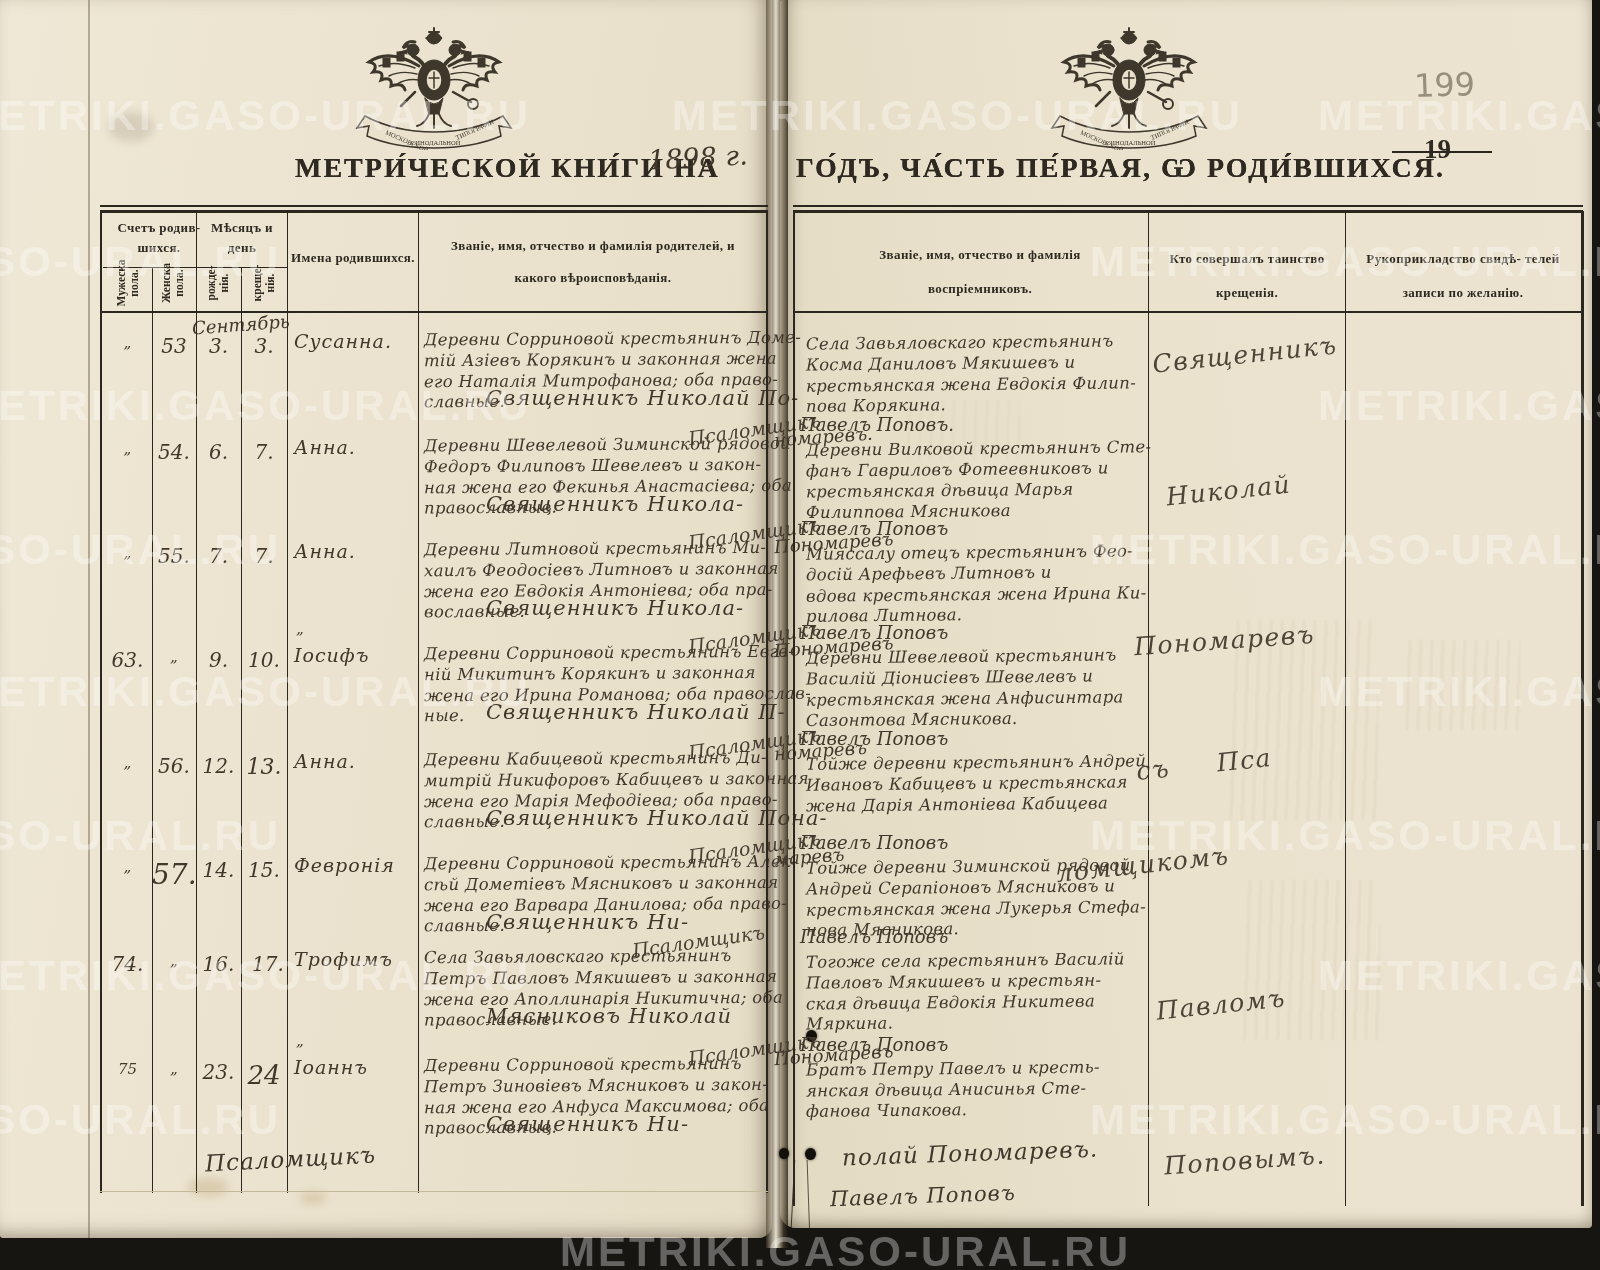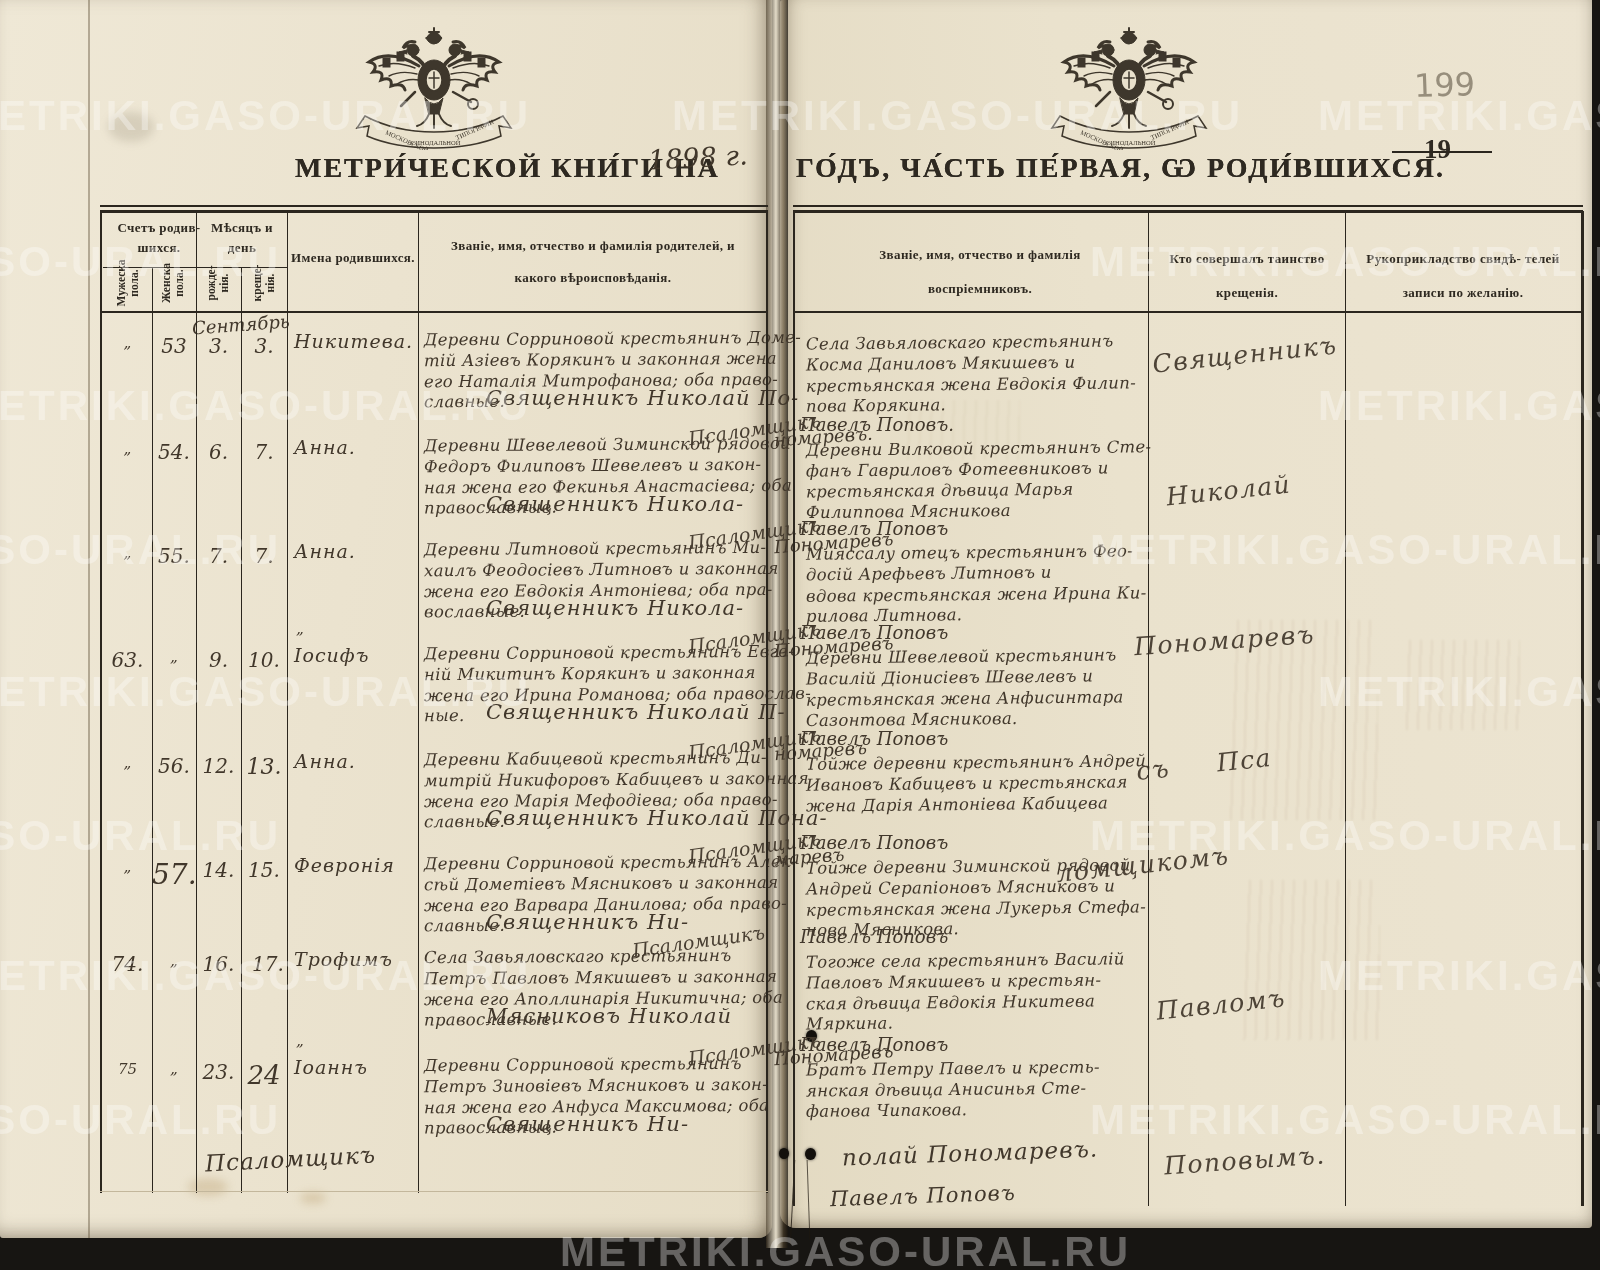--- a/index.html
+++ b/index.html
@@ -190,21 +190,21 @@
     <div class="wm" style="left:-40px;top:952px">METRIKI.GASO-URAL.RU</div>
     <div class="wm" style="left:1318px;top:952px">METRIKI.GASO-URAL.RU</div>
     <div class="wm" style="left:-290px;top:1096px">METRIKI.GASO-URAL.RU</div>
     <div class="wm" style="left:1090px;top:1096px">METRIKI.GASO-URAL.RU</div>
     <div class="wm" style="left:560px;top:1228px">METRIKI.GASO-URAL.RU</div>
     <div class="hw num" style="left:103px;top:334px;width:49px;font-size:15px">„</div>
     <div class="hw num" style="left:152px;top:334px;width:44px;font-size:20px">53</div>
     <div class="hw" style="left:192px;top:314px;font-size:18px;transform:rotate(-4deg);white-space:nowrap">Сентябрь</div>
     <div class="hw num" style="left:196px;top:334px;width:45px;font-size:20px">3.</div>
     <div class="hw num" style="left:241px;top:334px;width:46px;font-size:20px">3.</div>
-    <div class="hw" style="left:294px;top:330px;font-size:19px;letter-spacing:1px;white-space:nowrap">Никитева.</div>
+    <div class="hw" style="left:294px;top:330px;font-size:19px;letter-spacing:1px;white-space:nowrap">Сусанна.</div>
     <div class="hw hwl" style="left:424px;top:328px;transform:rotate(-.4deg)">Деревни Сорриновой крестьянинъ Доме-</div>
     <div class="hw hwl" style="left:424px;top:349px;transform:rotate(-.4deg)">тій Азіевъ Корякинъ и законная жена</div>
     <div class="hw hwl" style="left:424px;top:370px;transform:rotate(-.4deg)">его Наталія Митрофанова; оба право-</div>
     <div class="hw hwl" style="left:424px;top:391px;transform:rotate(-.4deg)">славные.</div>
     <div class="hw sig" style="left:486px;top:386px">Священникъ Николай По-</div>
     <div class="hw hwl" style="left:806px;top:332px;transform:rotate(-.6deg)">Села Завьяловскаго крестьянинъ</div>
     <div class="hw hwl" style="left:806px;top:353px;transform:rotate(-.6deg)">Косма Даниловъ Мякишевъ и</div>
     <div class="hw hwl" style="left:806px;top:374px;transform:rotate(-.6deg)">крестьянская жена Евдокія Филип-</div>
     <div class="hw hwl" style="left:806px;top:395px;transform:rotate(-.6deg)">пова Корякина.</div>
     <div class="hw" style="left:774px;top:426px;font-size:18px;transform:rotate(-4deg);white-space:nowrap">номаревъ.</div>

